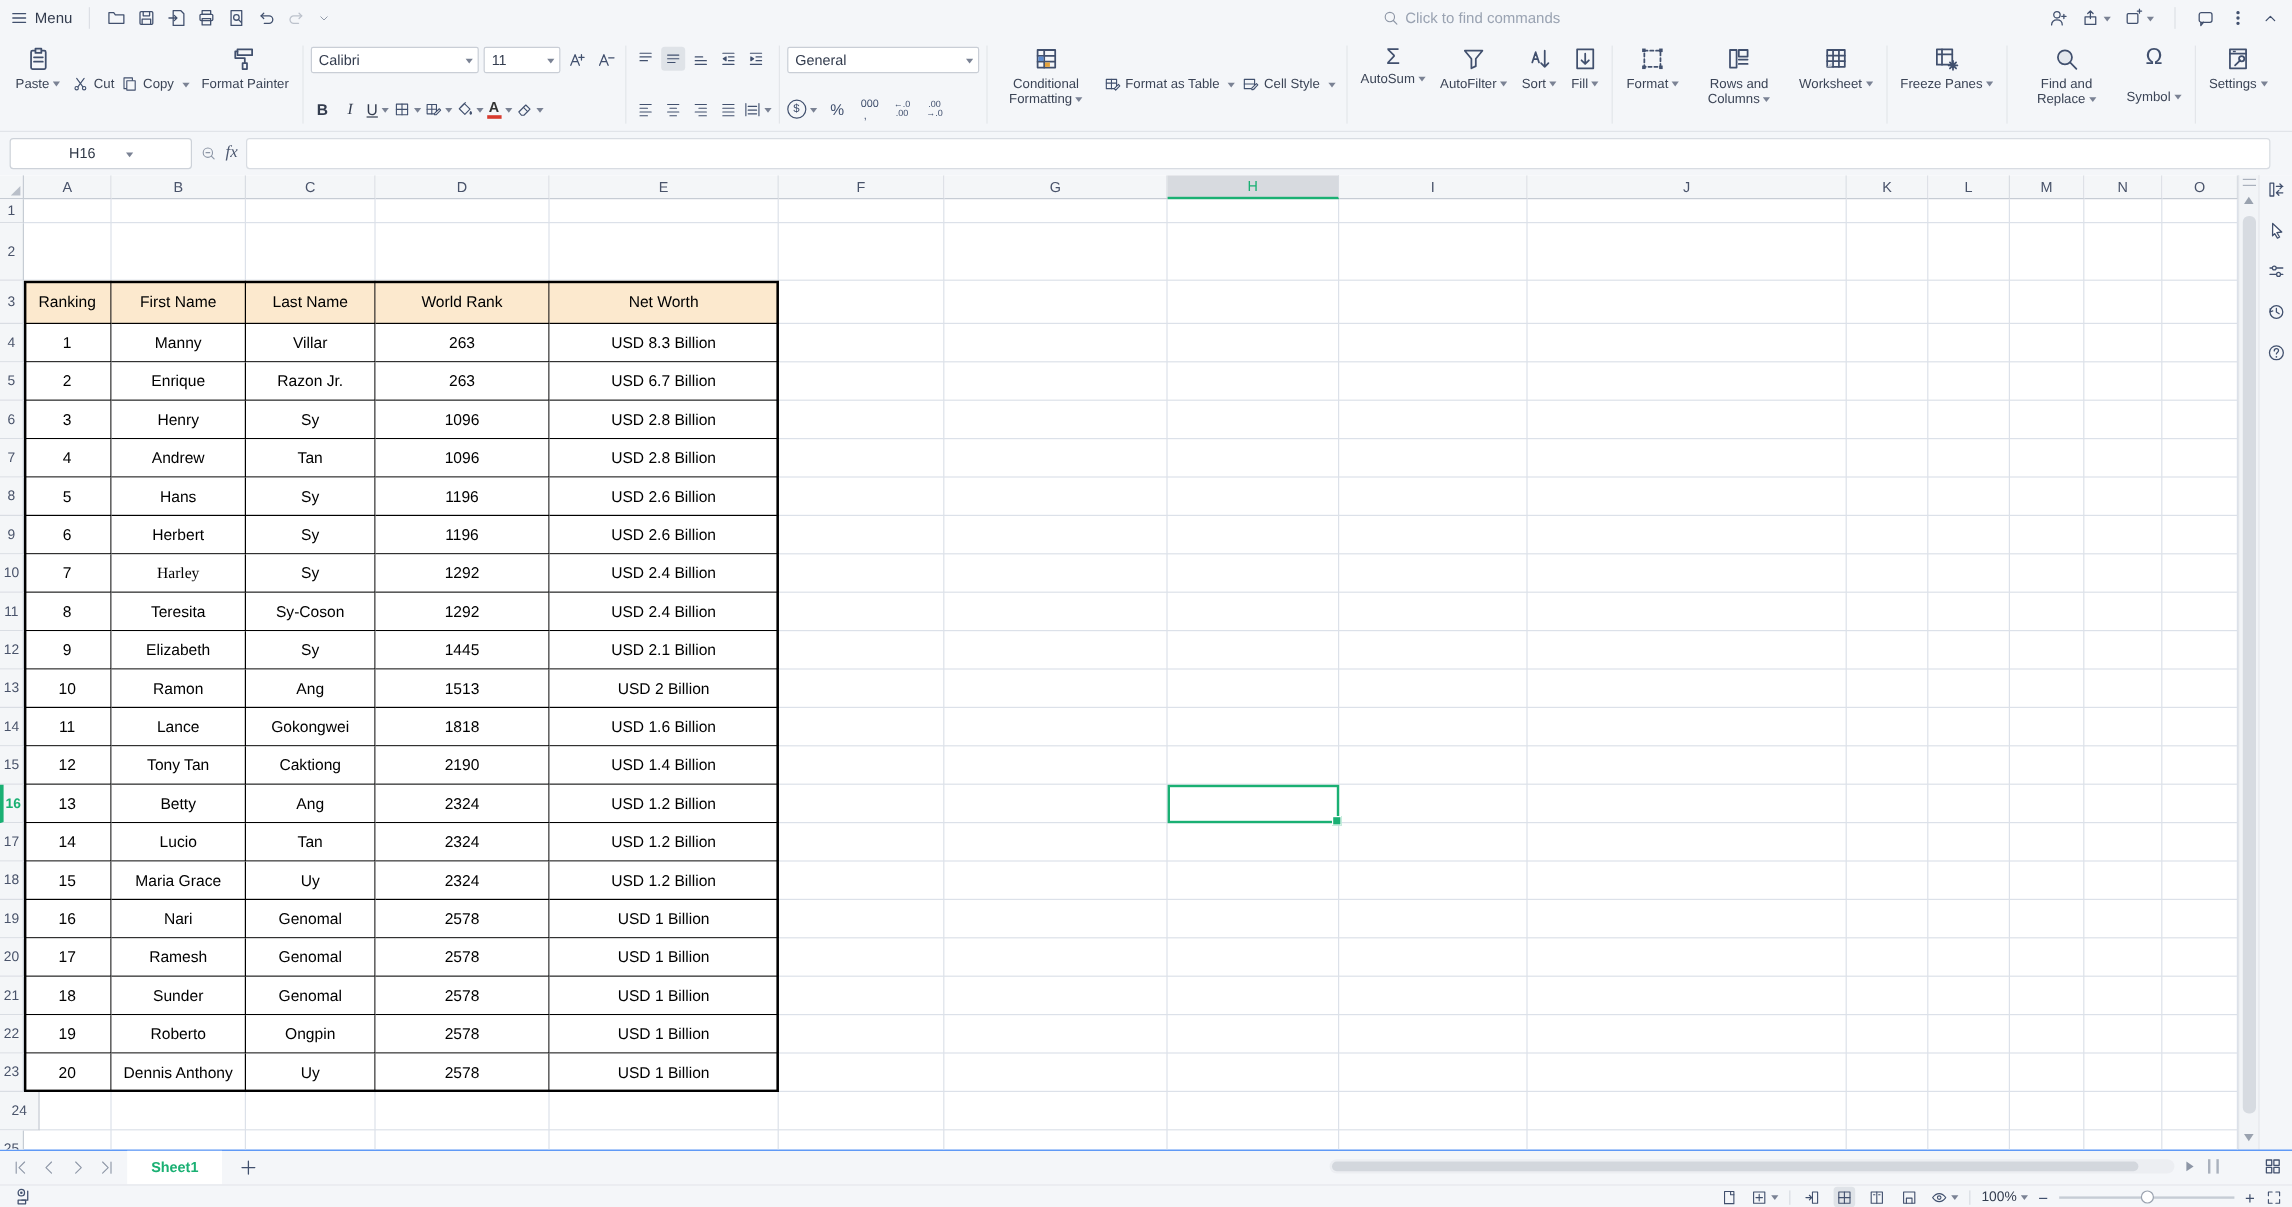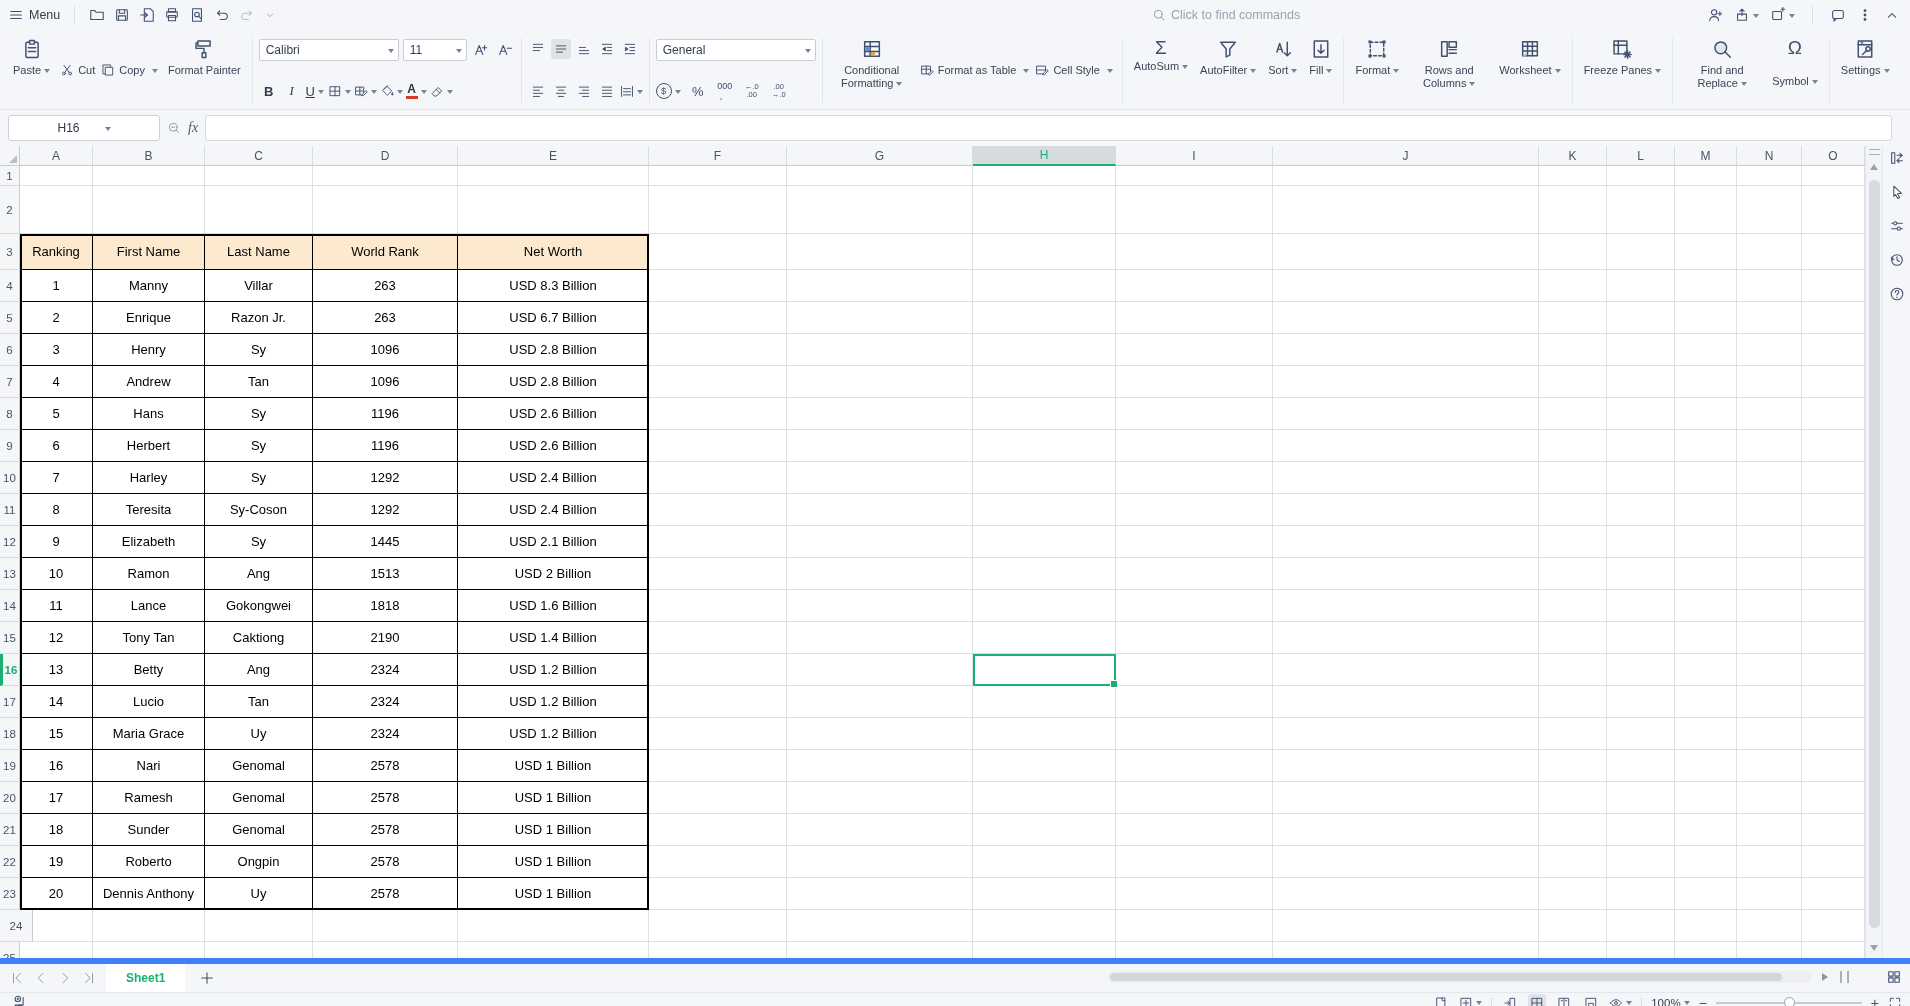--- a/index.html
+++ b/index.html
@@ -89,21 +89,21 @@
   .selcell::after{content:"";position:absolute;right:-4px;bottom:-4px;width:6px;height:6px;background:var(--accent,#1AB073);border:1px solid #fff}
   .vscroll{position:absolute;left:1865px;top:0;width:17px;height:812px;background:#f2f4f7;border-left:1px solid #e2e5ea}
   .vs-split{position:absolute;left:3px;top:3px;width:11px;height:2px;border-top:1px solid #aab1bd;border-bottom:1px solid #aab1bd;padding-top:2px}
   .vs-up{position:absolute;left:4px;top:14px;width:0;height:0;border:4.5px solid transparent;border-bottom:6px solid #9aa2af}
   .vs-thumb{position:absolute;left:3px;top:34px;width:11px;height:748px;background:#d7dbe1;border-radius:5px}
   .vs-dn{position:absolute;left:4px;bottom:3px;width:0;height:0;border:4.5px solid transparent;border-top:6px solid #9aa2af}
   .rail{position:absolute;left:1882px;top:0;width:28px;height:812px;background:#f4f6f9;border-left:1px solid #e4e7eb;
     display:flex;flex-direction:column;align-items:center;padding-top:4px;box-sizing:border-box;gap:18px}
 
   
-  .tabbar{height:28px;background:#f4f6f9;border-top:6px solid #3b82f6;display:flex;align-items:center;position:relative}
+  .tabbar{height:28px;background:#f4f6f9;border-top:1px solid #3b82f6;display:flex;align-items:center;position:relative}
   .tbnav{display:flex;align-items:center;gap:10px;padding:0 10px}
   .sheettab{height:28px;background:#fff;color:var(--accent,#1AB073);font-weight:bold;font-size:12px;
     display:flex;align-items:center;padding:0 20px;cursor:pointer}
   .addsheet{margin-left:14px;cursor:pointer}
   .hscroll{position:absolute;left:1108px;top:7px;width:704px;height:12px;background:#eceef2;border-radius:6px}
   .hs-thumb{position:absolute;left:2px;top:2px;width:672px;height:8px;background:#d3d7dd;border-radius:4px}
   .hs-arrow{position:absolute;left:1822px;top:9px;width:0;height:0;border:4px solid transparent;border-left:6px solid #8d96a6}
   .hs-split{position:absolute;left:1840px;top:7px;width:5px;height:12px;border-left:2px solid #aab1bd;border-right:2px solid #aab1bd}
   .tb-corner{position:absolute;right:8px;top:5px}
 
@@ -764,21 +764,21 @@
       <div class="tdc" style="left: 93px; top: 252px; width: 112px; height: 32px;">Hans</div>
       <div class="tdc" style="left: 205px; top: 252px; width: 108px; height: 32px;">Sy</div>
       <div class="tdc" style="left: 313px; top: 252px; width: 145px; height: 32px;">1196</div>
       <div class="tdc" style="left: 458px; top: 252px; width: 191px; height: 32px;">USD 2.6 Billion</div>
       <div class="tdc" style="left: 20px; top: 284px; width: 73px; height: 32px;">6</div>
       <div class="tdc" style="left: 93px; top: 284px; width: 112px; height: 32px;">Herbert</div>
       <div class="tdc" style="left: 205px; top: 284px; width: 108px; height: 32px;">Sy</div>
       <div class="tdc" style="left: 313px; top: 284px; width: 145px; height: 32px;">1196</div>
       <div class="tdc" style="left: 458px; top: 284px; width: 191px; height: 32px;">USD 2.6 Billion</div>
       <div class="tdc" style="left: 20px; top: 316px; width: 73px; height: 32px;">7</div>
-      <div class="tdc" style="left: 93px; top: 316px; width: 112px; height: 32px;">Harley</div>
+      <div class="tdc" style="left: 93px; top: 316px; width: 112px; height: 32px; font-family: Liberation Serif, serif;">Harley</div>
       <div class="tdc" style="left: 205px; top: 316px; width: 108px; height: 32px;">Sy</div>
       <div class="tdc" style="left: 313px; top: 316px; width: 145px; height: 32px;">1292</div>
       <div class="tdc" style="left: 458px; top: 316px; width: 191px; height: 32px;">USD 2.4 Billion</div>
       <div class="tdc" style="left: 20px; top: 348px; width: 73px; height: 32px;">8</div>
       <div class="tdc" style="left: 93px; top: 348px; width: 112px; height: 32px;">Teresita</div>
       <div class="tdc" style="left: 205px; top: 348px; width: 108px; height: 32px;">Sy-Coson</div>
       <div class="tdc" style="left: 313px; top: 348px; width: 145px; height: 32px;">1292</div>
       <div class="tdc" style="left: 458px; top: 348px; width: 191px; height: 32px;">USD 2.4 Billion</div>
       <div class="tdc" style="left: 20px; top: 380px; width: 73px; height: 32px;">9</div>
       <div class="tdc" style="left: 93px; top: 380px; width: 112px; height: 32px;">Elizabeth</div>

